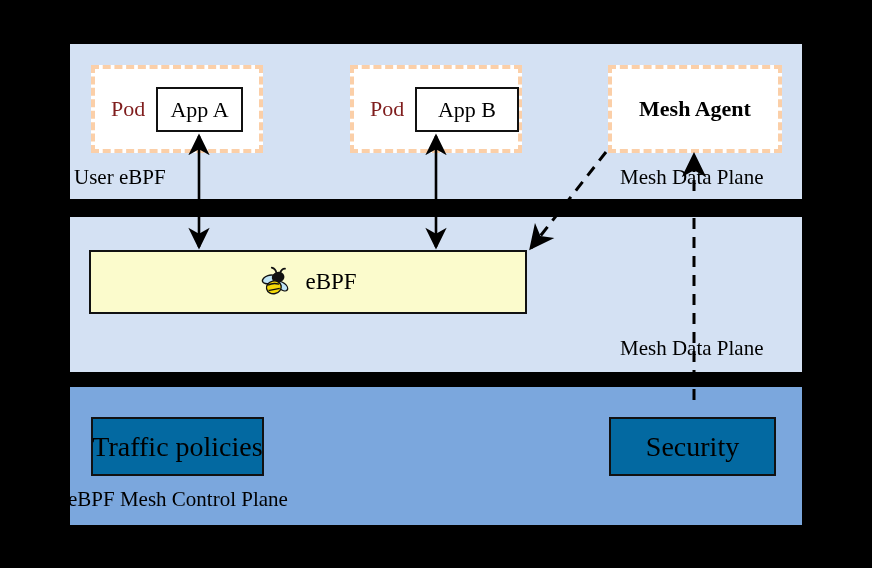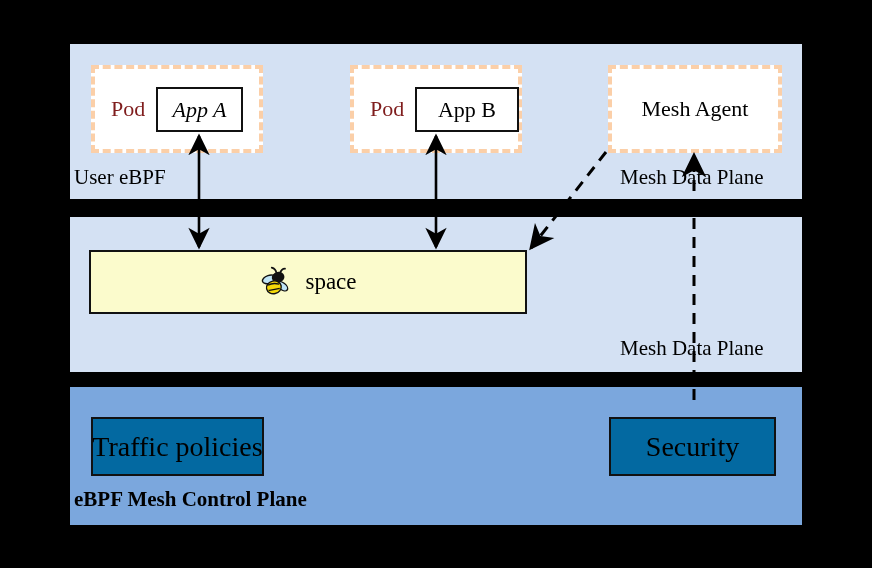--- a/index.html
+++ b/index.html
@@ -44,21 +44,21 @@
   
   .panel-caption {
     position: absolute;
     font-size: 21px;
     color: #000000;
     white-space: nowrap;
     line-height: 1;
   }
   .cap-user     { left: 74px;  top: 167px; }
   .cap-kernel   { left: 74px;  top: 338px; }
-  .cap-control  { left: 74px;  top: 489px; font-weight: bold; }
+  .cap-control  { left: 68px;  top: 489px; }
   .cap-mdp-1    { left: 620px; top: 167px; }
   .cap-mdp-2    { left: 620px; top: 338px; }
 
   
   .dashbox {
     position: absolute;
     box-sizing: border-box;
     background: #ffffff;
     border: 4px dashed #fbcfa8;
     display: flex;
@@ -72,36 +72,37 @@
   .pod-label {
     font-size: 22px;
     color: #7f1d1d;
     margin-left: 16px;
     white-space: nowrap;
   }
   .agent-label {
     font-size: 22px;
     color: #000000;
     white-space: nowrap;
+    font-weight: bold;
   }
 
   
   .appbox {
     position: absolute;
     box-sizing: border-box;
     background: #ffffff;
     border: 2.5px solid #111111;
     display: flex;
     align-items: center;
     justify-content: center;
     font-size: 22px;
     color: #000000;
     white-space: nowrap;
   }
-  .app-a { left: 156px; top: 87px; width: 87px; height: 45px; font-style: italic; }
+  .app-a { left: 156px; top: 87px; width: 87px; height: 45px; }
   .app-b { left: 415px; top: 87px; width: 104px; height: 45px; }
 
   
   .ebpf-box {
     position: absolute;
     left: 89px; top: 250px;
     width: 438px; height: 64px;
     box-sizing: border-box;
     background: #fbfbcc;
     border: 2.5px solid #111111;
@@ -177,21 +178,21 @@
       <path d="M33 16 C32 9 28 6 24 5" fill="none" stroke="#111111" stroke-width="3.2" stroke-linecap="round"></path>
       <path d="M39 17 C41 10 45 7 49 7" fill="none" stroke="#111111" stroke-width="3.2" stroke-linecap="round"></path>
 
       <ellipse cx="36" cy="23" rx="12" ry="10" transform="rotate(-12 36 23)" fill="#111111"></ellipse>
 
       <ellipse cx="28" cy="42" rx="14" ry="12" transform="rotate(-12 28 42)" fill="#f5d90a" stroke="#111111" stroke-width="2.6"></ellipse>
 
       <path d="M17 38 C22 35 30 34 38 36" fill="none" stroke="#111111" stroke-width="2.6"></path>
       <path d="M18 48 C24 47 32 46 39 44" fill="none" stroke="#111111" stroke-width="2.4"></path>
     </svg>
-    <span class="ebpf-label">space</span>
+    <span class="ebpf-label">eBPF</span>
   </div>
 
   <div class="ctrlbox ctrl-1">Traffic policies</div>
   <div class="ctrlbox ctrl-3">Security</div>
 
   <svg id="arrows">
     <defs>
       <marker id="ah-end" markerWidth="9" markerHeight="9" refX="7.4" refY="4.5" orient="auto" markerUnits="strokeWidth">
         <path d="M0,0.4 L8.4,4.5 L0,8.6 L2.3,4.5 Z" fill="#000000"></path>
       </marker>

